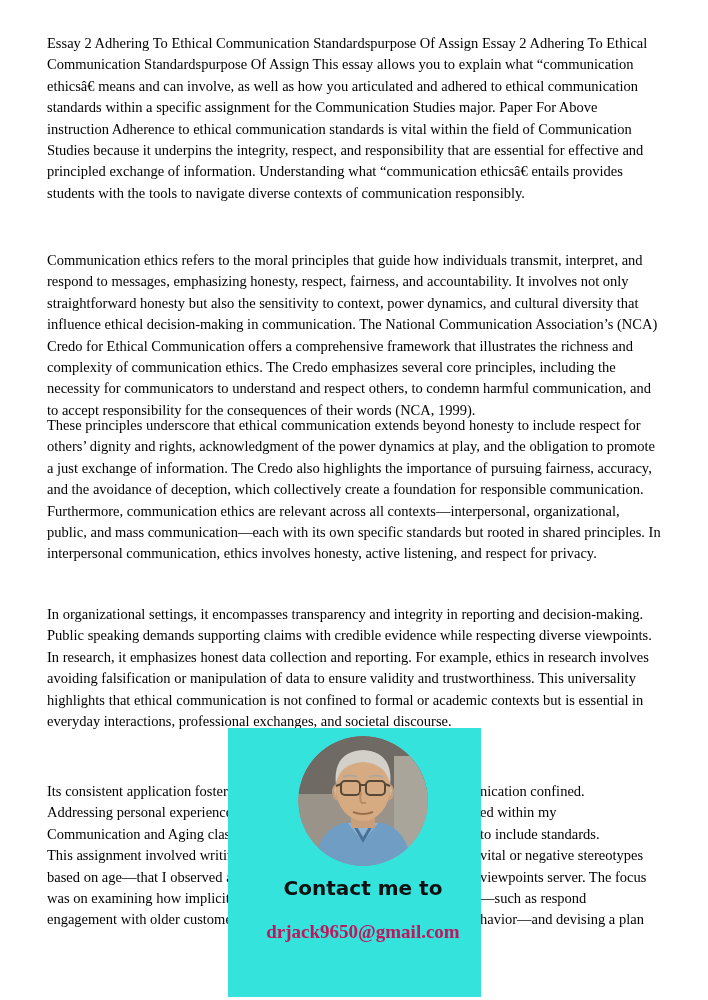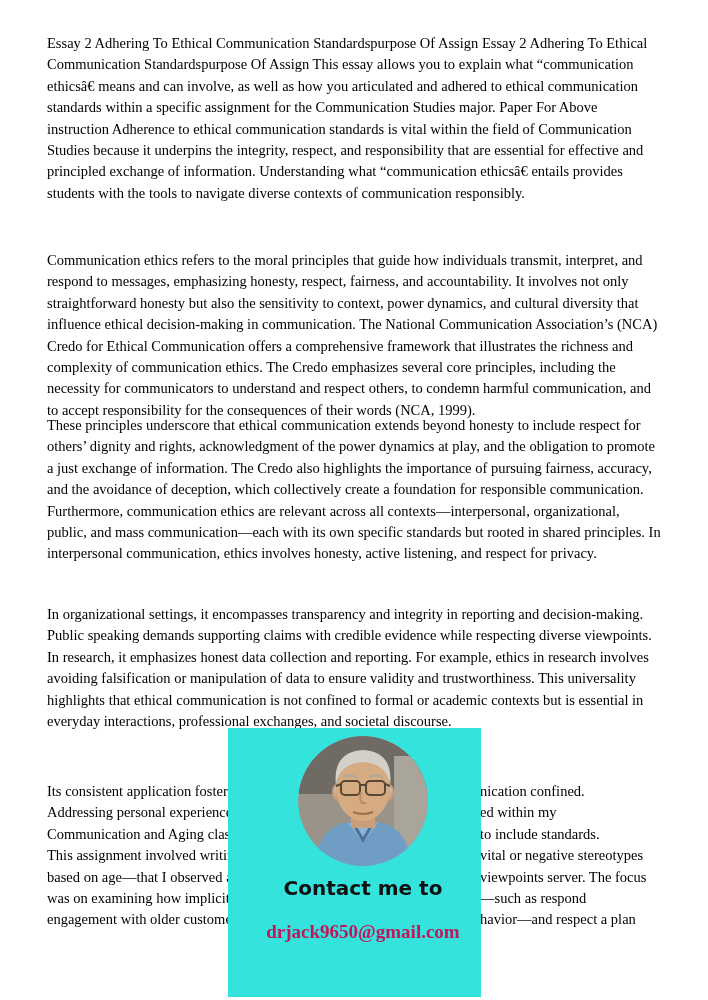--- a/index.html
+++ b/index.html
@@ -95,21 +95,21 @@
     <div class="p5line">
       <span class="lfrag">based on age—that I observed a</span>
       <span class="rfrag">viewpoints server. The focus</span>
     </div>
     <div class="p5line">
       <span class="lfrag">was on examining how implicit</span>
       <span class="rfrag">—such as respond</span>
     </div>
     <div class="p5line">
       <span class="lfrag">engagement with older custome</span>
-      <span class="rfrag">havior—and respect a plan</span>
+      <span class="rfrag">havior—and devising a plan</span>
     </div>
   </div>
 
   <div class="ad">
     <div class="photo-wrap">
       <svg width="130" height="130" viewBox="0 0 130 130" xmlns="http://www.w3.org/2000/svg">
         <defs>
           <clipPath id="pc">
               <circle cx="65" cy="65" r="65"></circle>
             </clipPath>

